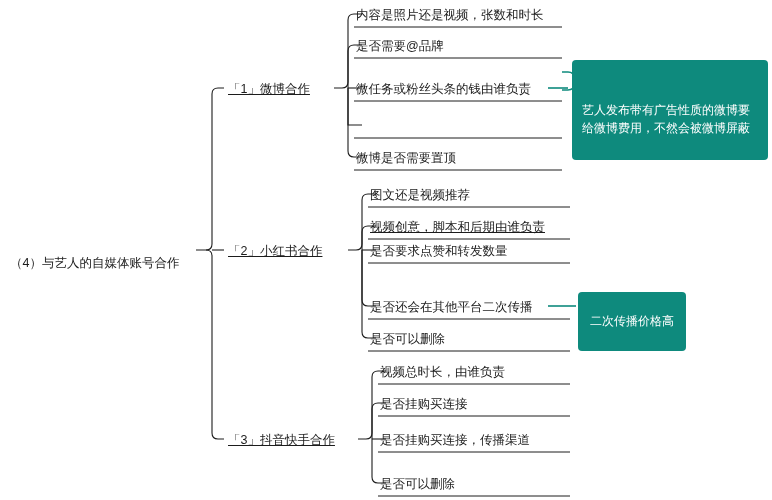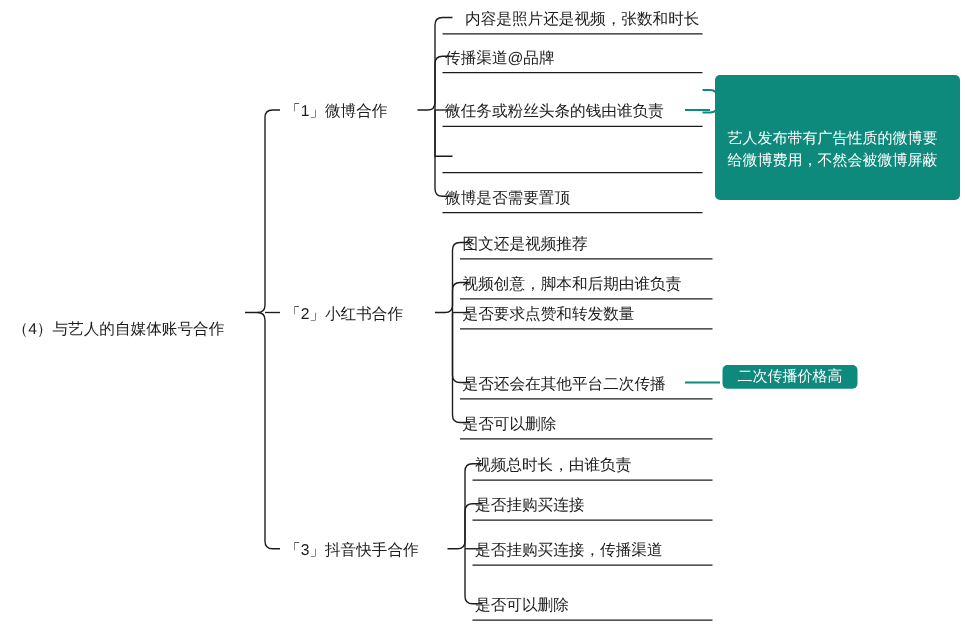--- a/index.html
+++ b/index.html
@@ -32,37 +32,38 @@
     font-size: 12.5px;
     line-height: 1.35;
     white-space: nowrap;
     color: #1c1c1c;
   }
   .root-node {
     font-size: 12.5px;
   }
   .branch-node {
     font-size: 12.5px;
+    text-decoration: underline;
   }
   .leaf-node {
     font-size: 12.5px;
   }
   .note {
     position: absolute;
     background: #0e8a7d;
     color: #ffffff;
     font-size: 12px;
     line-height: 1.55;
     padding: 22px 10px;
     border-radius: 4px;
     white-space: pre-line;
   }
   .note-small {
     white-space: nowrap;
-    padding: 0 12px;
+    padding: 20px 12px;
   }
 </style>
 </head>
 <body>
 
 <div id="root">
 
   <svg class="lines" viewBox="0 0 772 500">
 
     <path d="M196 250 H206 Q212 250 212 244 V94 Q212 88 218 88 H224" fill="none" stroke="#1c1c1c" stroke-width="1.1"></path>
@@ -116,37 +117,37 @@
   <div class="node branch-node" style="left:228px; top:81px;">
     <span>「1」微博合作</span>
   </div>
   <div class="node branch-node" style="left:228px; top:243px;">
     <span>「2」小红书合作</span>
   </div>
   <div class="node branch-node" style="left:228px; top:432px;">
     <span>「3」抖音快手合作</span>
   </div>
 
-  <div class="node leaf-node" style="left:356px; top:7px;margin-left:16px;">
+  <div class="node leaf-node" style="left:356px; top:7px;">
     <span>内容是照片还是视频，张数和时长</span>
   </div>
   <div class="node leaf-node" style="left:356px; top:38px;">
-    <span>传播渠道@品牌</span>
+    <span>是否需要@品牌</span>
   </div>
   <div class="node leaf-node" style="left:356px; top:81px;">
     <span>微任务或粉丝头条的钱由谁负责</span>
   </div>
   <div class="node leaf-node" style="left:356px; top:150px;">
     <span>微博是否需要置顶</span>
   </div>
 
   <div class="node leaf-node" style="left:370px; top:187px;">
     <span>图文还是视频推荐</span>
   </div>
-  <div class="node leaf-node" style="left:370px; top:219px;">
+  <div class="node leaf-node" style="left:370px; top:219px;text-decoration:underline;">
     <span>视频创意，脚本和后期由谁负责</span>
   </div>
   <div class="node leaf-node" style="left:370px; top:243px;">
     <span>是否要求点赞和转发数量</span>
   </div>
   <div class="node leaf-node" style="left:370px; top:299px;">
     <span>是否还会在其他平台二次传播</span>
   </div>
   <div class="node leaf-node" style="left:370px; top:331px;">
     <span>是否可以删除</span>

